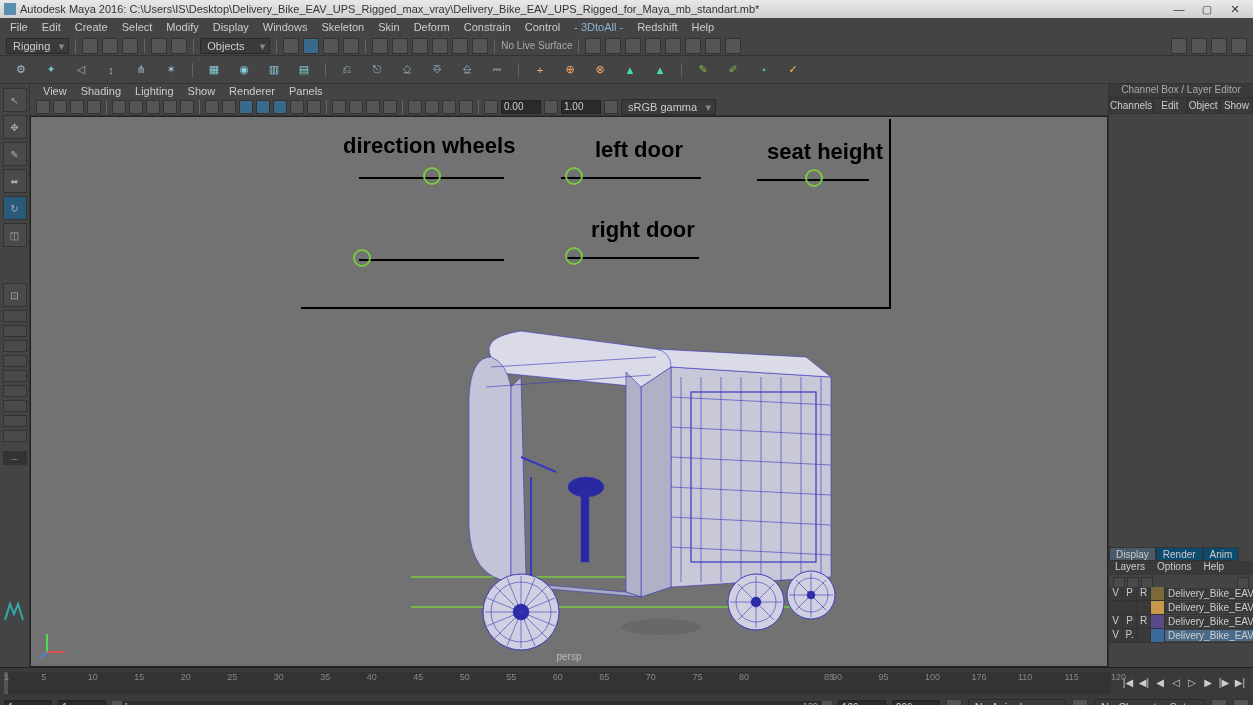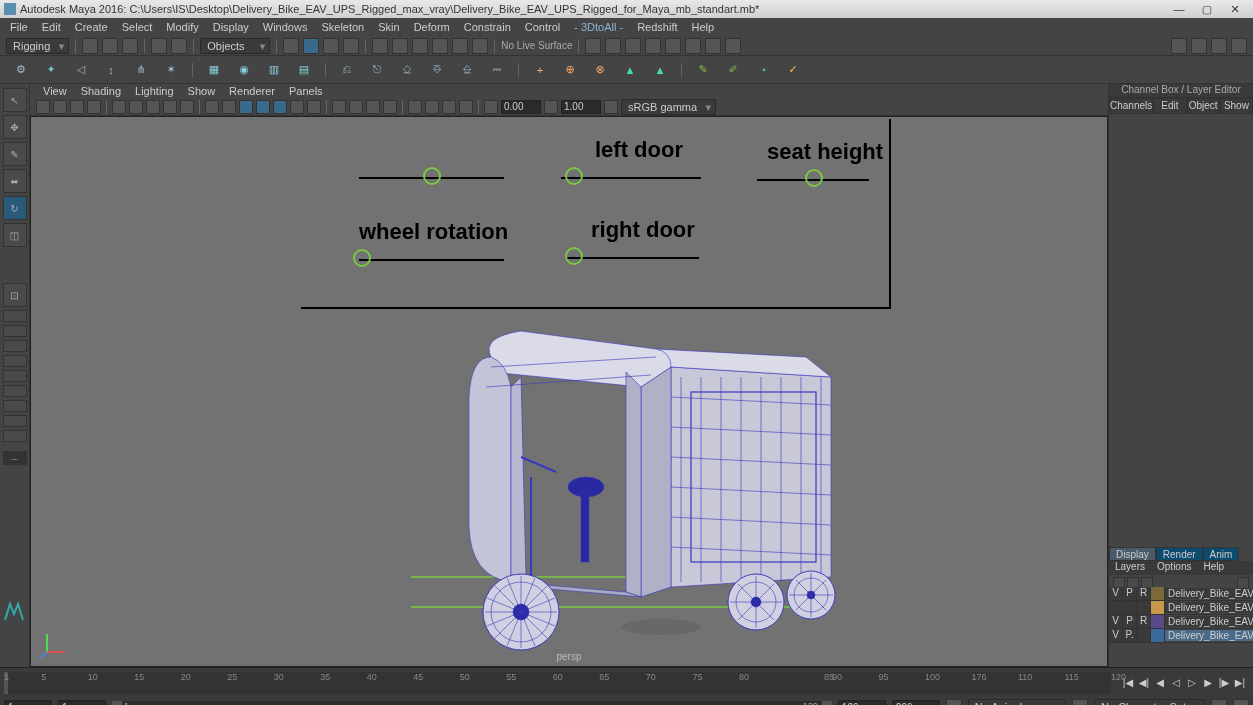--- a/index.html
+++ b/index.html
@@ -234,32 +234,32 @@
       <input value="0.00" style="">
       <div class="tico"></div>
       <input value="1.00" style="">
       <div class="tico"></div>
       <div class="dropdown" style="min-width:90px">sRGB gamma</div>
     </div>
 
     <div class="viewport">
 
       <div class="ctrl-panel">
+        <div class="ctrl-label" style="top:14px;left:42px">direction wheels</div>
         <div class="ctrl-slider" style="top:58px;left:58px"></div>
         <div class="ctrl-handle" style="top:48px;left:122px"></div>
 
         <div class="ctrl-label" style="top:18px;left:294px">left door</div>
         <div class="ctrl-slider" style="top:58px;left:260px;width:140px"></div>
         <div class="ctrl-handle" style="top:48px;left:264px"></div>
 
         <div class="ctrl-label" style="top:20px;left:466px">seat height</div>
         <div class="ctrl-slider" style="top:60px;left:456px;width:112px"></div>
         <div class="ctrl-handle" style="top:50px;left:504px"></div>
 
-        <div class="ctrl-label" style="top:100px;left:58px">wheel rotation</div>
         <div class="ctrl-slider" style="top:140px;left:58px"></div>
         <div class="ctrl-handle" style="top:130px;left:52px"></div>
 
         <div class="ctrl-label" style="top:98px;left:290px">right door</div>
         <div class="ctrl-slider" style="top:138px;left:266px;width:132px"></div>
         <div class="ctrl-handle" style="top:128px;left:264px"></div>
       </div>
 
       <svg class="bike" width="460" height="330">
         <g stroke="#3838c0" stroke-width="0.6" fill="#c8c8d8">

